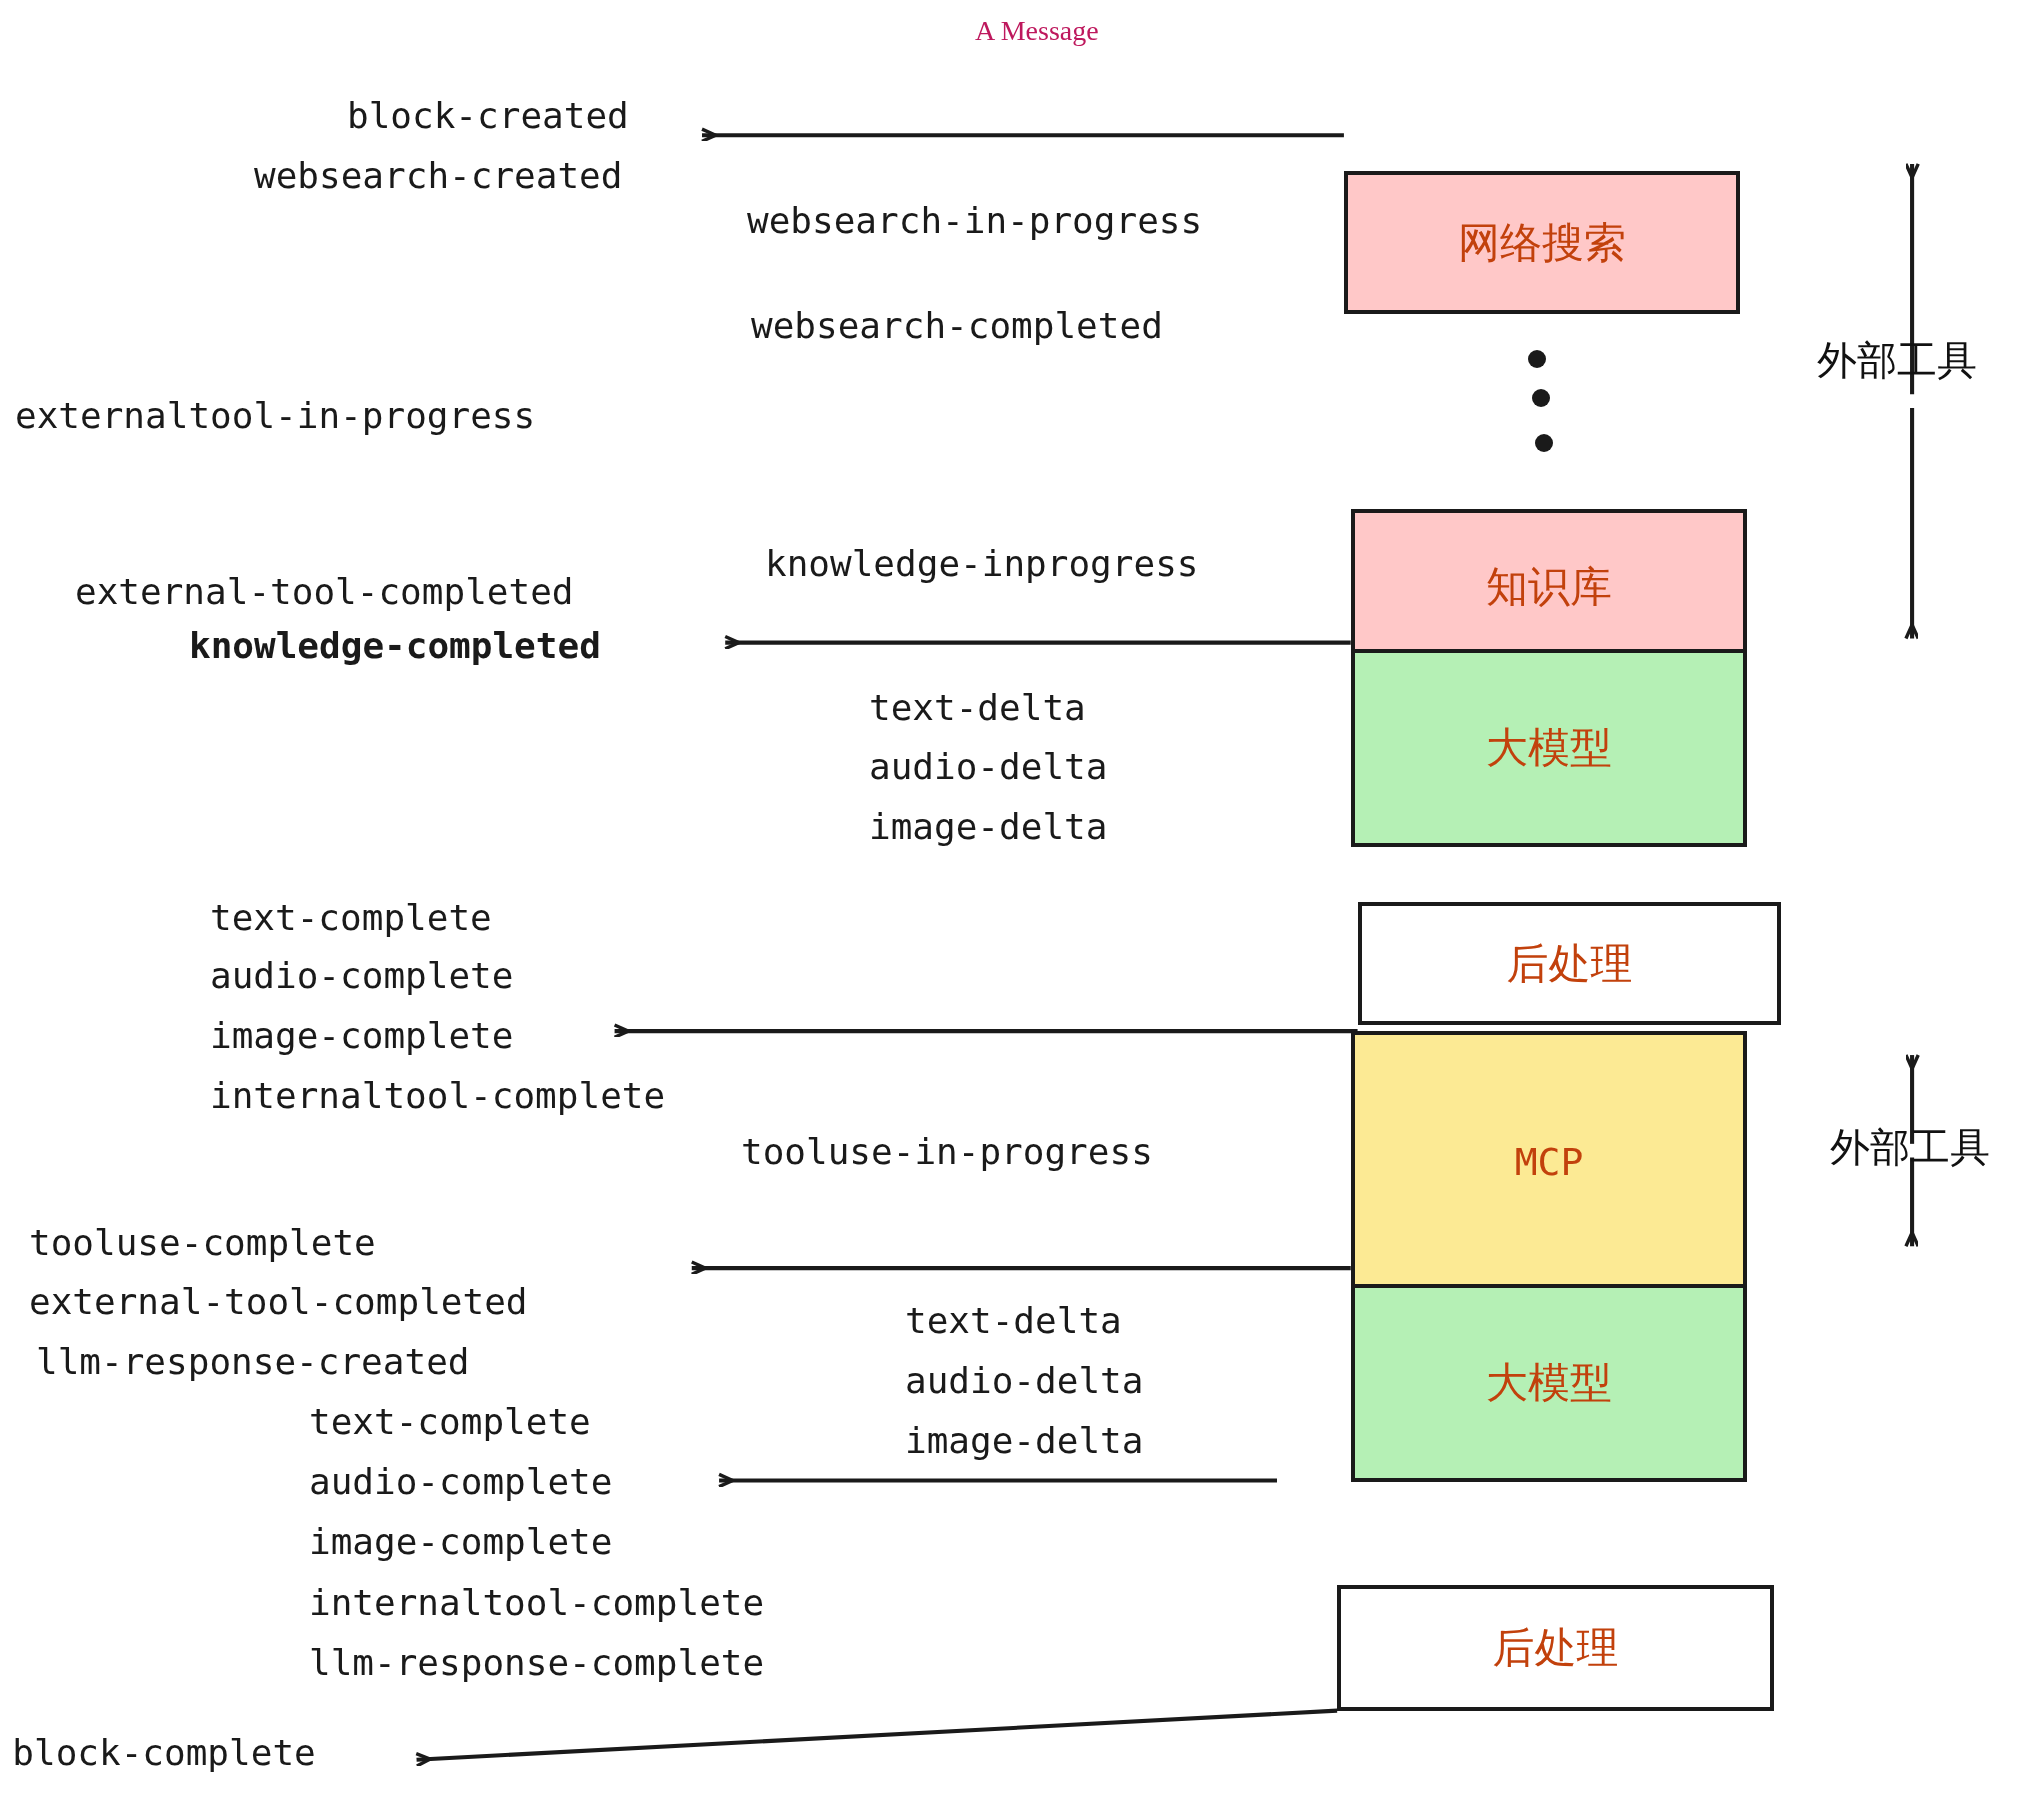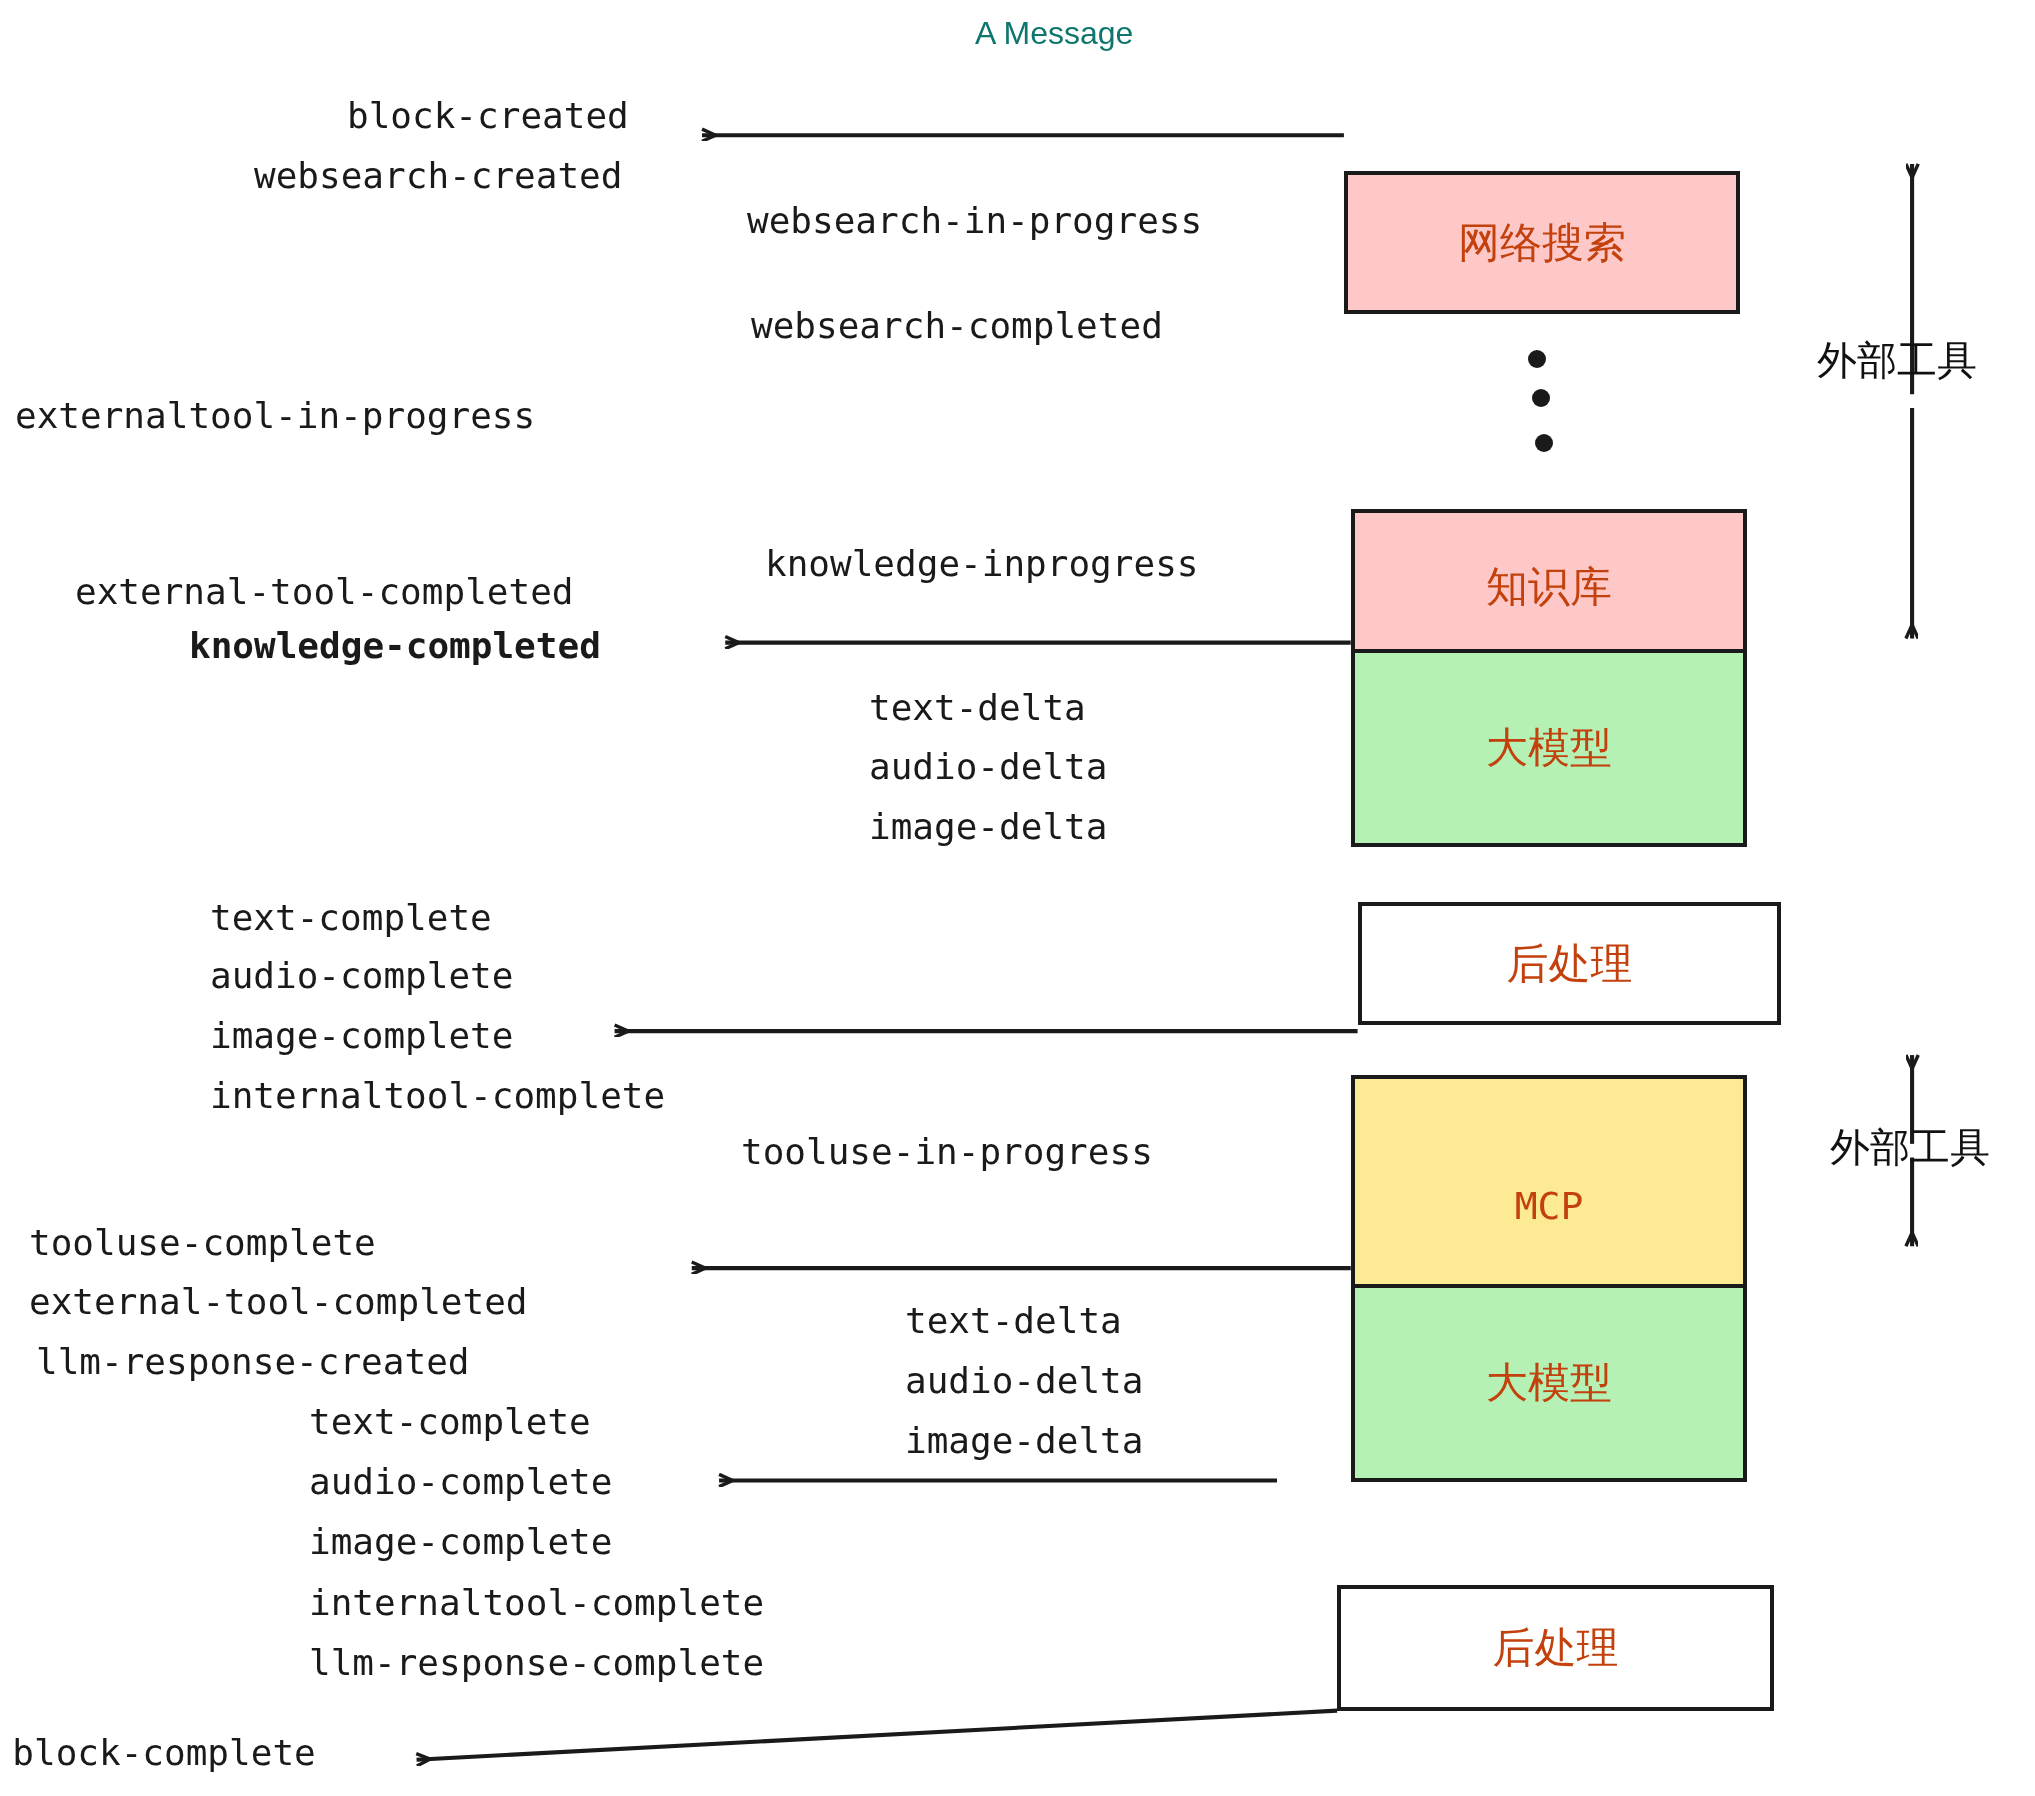--- a/index.html
+++ b/index.html
@@ -20,23 +20,23 @@
     white-space: pre;
     color: #1a1a1a;
     font-family: "DejaVu Sans Mono", "Liberation Mono", monospace;
     font-size: 36px;
     line-height: 1.0;
     letter-spacing: 0px;
   }
   .title {
     position: absolute;
     white-space: pre;
-    color: #0f766e;
-    font-family: Liberation Sans, sans-serif;
-    font-size: 32px;
+    color: #be185d;
+    font-family: Liberation Serif, serif;
+    font-size: 28px;
   }
   .box {
     position: absolute;
     box-sizing: border-box;
     border: 4.1px solid #1a1a1a;
     display: flex;
     align-items: center;
     justify-content: center;
     font-family: "DejaVu Sans", "Liberation Sans", sans-serif;
     font-size: 42px;
@@ -99,21 +99,21 @@
         <line x1="2800" y1="1675" x2="2800" y2="1545" marker-end="url(#ah2)"></line>
         <line x1="2800" y1="1695" x2="2800" y2="1825" marker-end="url(#ah2)"></line>
       </g>
   </svg>
 
   <div id="boxes-layer">
       <div class="box" style="left: 1344px; top: 171px; width: 396px; height: 143px; background: rgb(255, 200, 200);">网络搜索</div>
       <div class="box" style="left: 1351px; top: 509px; width: 396px; height: 156px; background: rgb(255, 200, 200);">知识库</div>
       <div class="box" style="left: 1351px; top: 649px; width: 396px; height: 198px; background: rgb(181, 240, 181);">大模型</div>
       <div class="box" style="left: 1358px; top: 902px; width: 423px; height: 123px; background: rgb(255, 255, 255);">后处理</div>
-      <div class="box mono-label" style="left: 1351px; top: 1031px; width: 396px; height: 262px; background: rgb(252, 234, 148); margin-top: 44px;">MCP</div>
+      <div class="box mono-label" style="left: 1351px; top: 1031px; width: 396px; height: 262px; background: rgb(252, 234, 148);">MCP</div>
       <div class="box" style="left: 1351px; top: 1284px; width: 396px; height: 198px; background: rgb(181, 240, 181);">大模型</div>
       <div class="box" style="left: 1337px; top: 1585px; width: 437px; height: 126px; background: rgb(255, 255, 255);">后处理</div>
     </div>
   <div id="events-layer">
       <div class="evt" style="left: 305px; top: 98px; margin-left: 42px;">block-created</div>
       <div class="evt" style="left: 254px; top: 158px;">websearch-created</div>
       <div class="evt" style="left: 747px; top: 203px;">websearch-in-progress</div>
       <div class="evt" style="left: 751px; top: 308px;">websearch-completed</div>
       <div class="evt" style="left: 15px; top: 398px;">externaltool-in-progress</div>
       <div class="evt" style="left: 765px; top: 546px;">knowledge-inprogress</div>

